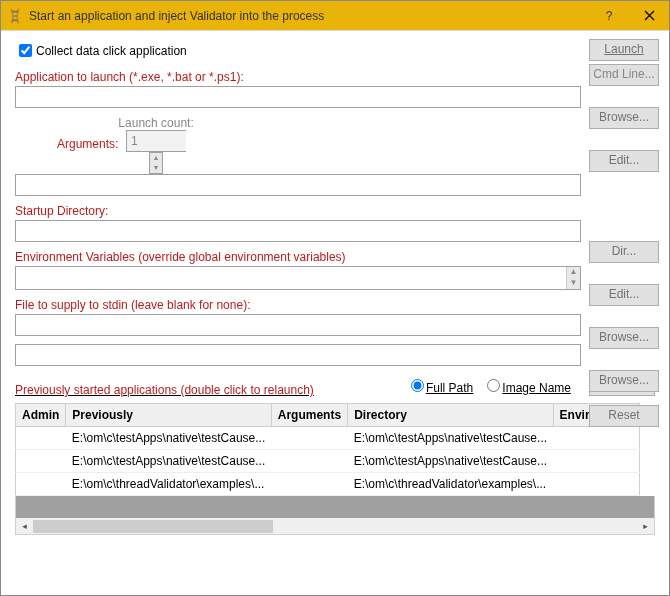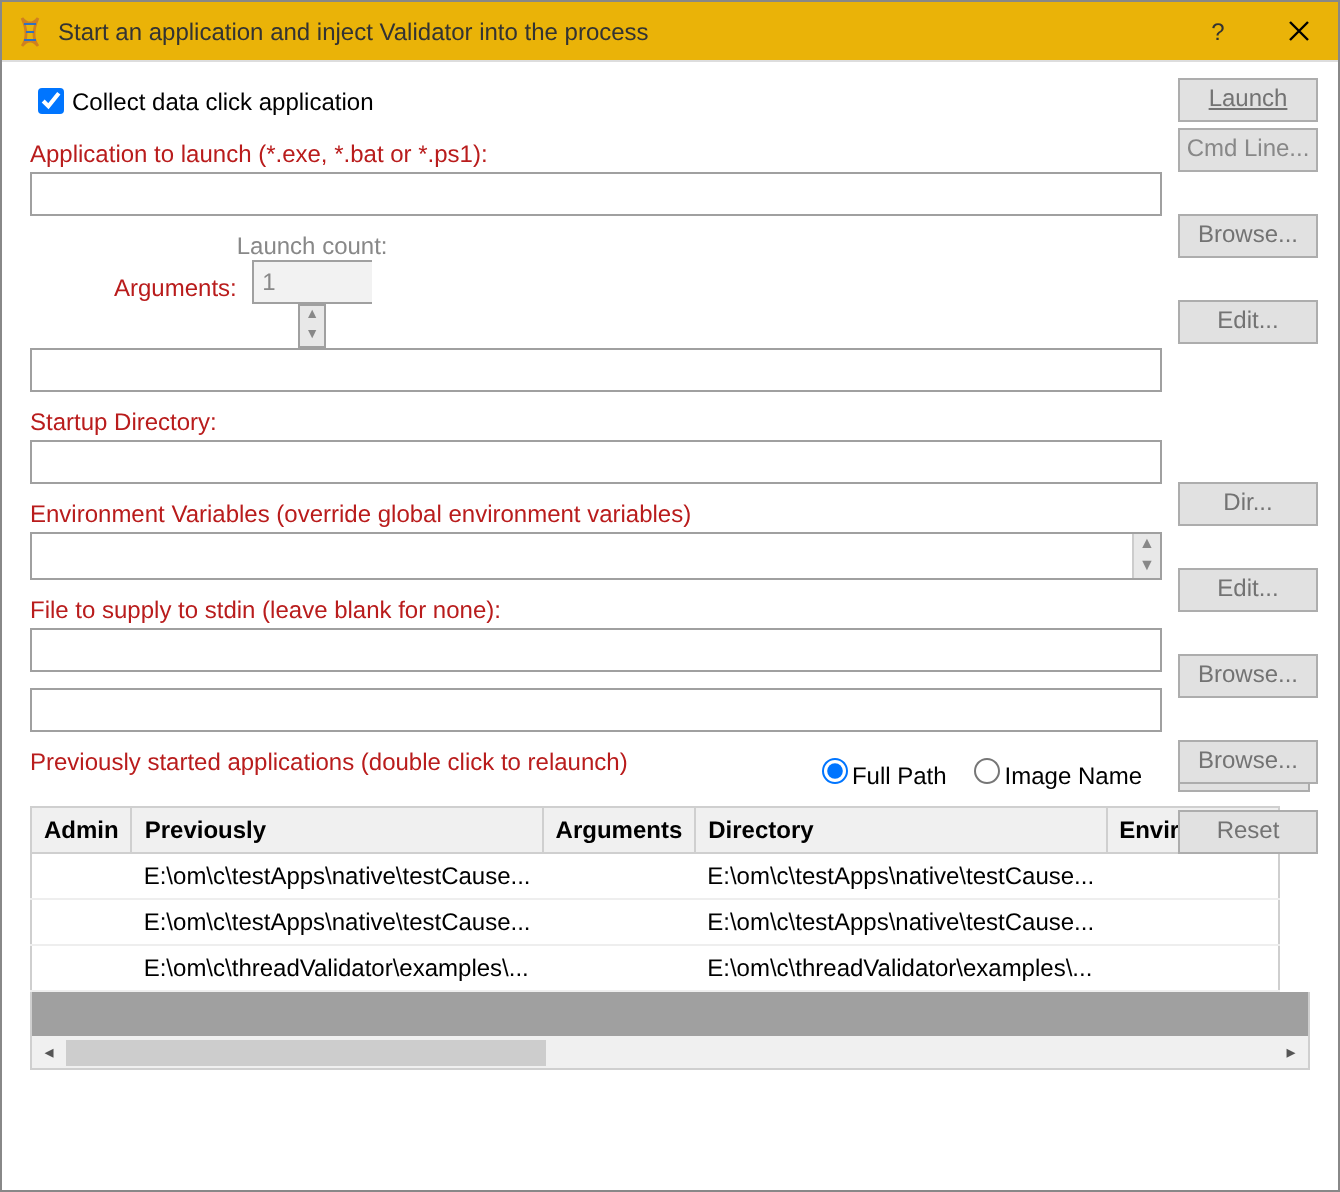--- a/index.html
+++ b/index.html
@@ -20,21 +20,21 @@
 .chk input { margin-right: 4px; }
 .combo { display:flex; }
 .combo .txt { flex:1; border-right:none; }
 .combo .dd { width:18px; height:22px; border:1px solid #a0a0a0; border-left:1px solid #a0a0a0; background:#e1e1e1; text-align:center; line-height:18px; font-size:10px; }
 .spin { width:14px; height:22px; display:flex; flex-direction:column; border:1px solid #a0a0a0; }
 .spin div { flex:1; text-align:center; font-size:7px; line-height:9px; background:#e8e8e8; color:#888; }
 .dislbl { color: #888; }
 .disfld { background:#f2f2f2; color:#888; }
 .group { margin-bottom: 8px; }
 .argrow { display:flex; align-items:center; justify-content:flex-start;margin-left:42px; }
-.radiorow { display:flex; align-items:flex-start; justify-content:space-between; margin-bottom:4px; margin-top:6px;}
+.radiorow { display:flex; align-items:flex-end; justify-content:space-between; margin-bottom:4px; margin-top:6px;text-decoration:underline;}
 .radiorow .radios { display:flex; align-items:center; gap:4px; }
 .radiorow input[type=radio]{ margin:0 2px 0 10px;}
 table { width: 568px; border-collapse: collapse; border:1px solid #cfcfcf; }
 th { background:#f0f0f0; border:1px solid #cfcfcf; text-align:left; padding:4px 6px; font-weight:bold; }
 td { border-bottom:1px solid #eee; padding:4px 6px; color:#000; white-space:nowrap; overflow:hidden; }
 .greyband { height: 22px; background: #a0a0a0; }
 .scrollx { height:17px; background:#f0f0f0; border:1px solid #cfcfcf; border-top:none; display:flex; align-items:center; }
 .scrollx .arr { width:17px; height:15px; display:flex; align-items:center; justify-content:center; font-size:9px; color:#555;}
 .scrollx .thumb { width:240px; height:13px; background:#cdcdcd; margin-left:0; }
 .scrollx .track { flex:1; }

